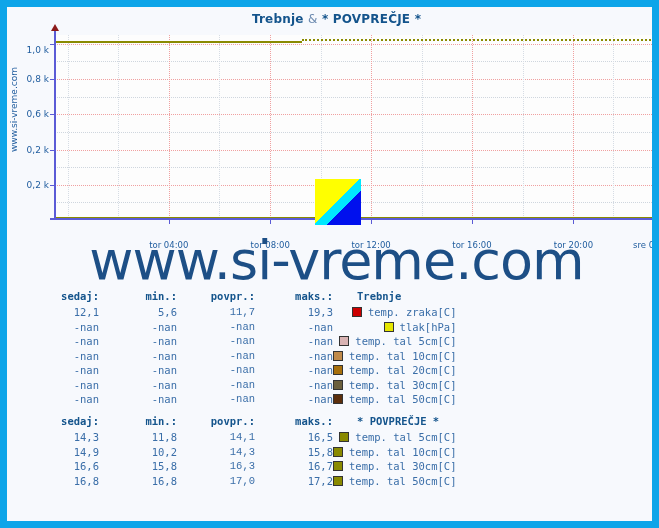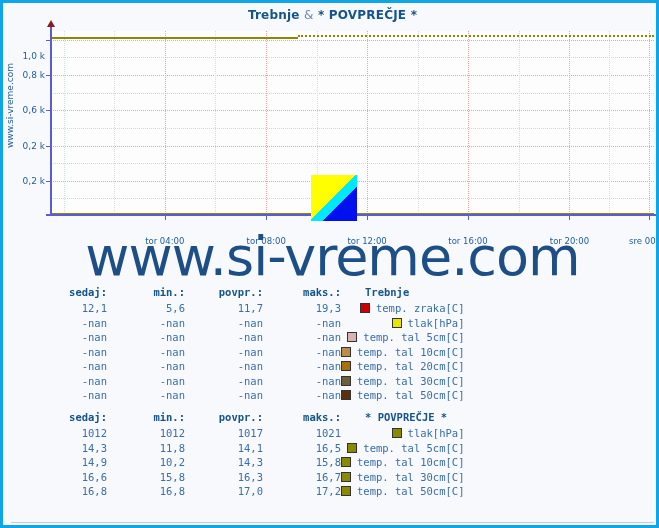--- a/index.html
+++ b/index.html
@@ -8,21 +8,21 @@
   }
   body {
     width: 659px; height: 528px;
     font-family: "DejaVu Sans Mono", "Liberation Mono", monospace;
     overflow: hidden;
   }
   .page {
     position: relative;
     width: 659px; height: 528px;
     background: #f7f9fd;
-    border: 3px solid #0ea5e9;
+    border: 7px solid #0ea5e9;
     box-sizing: border-box;
     overflow: hidden;
   }
 
   
   .chart-title {
     position: absolute;
     top: 5px; left: 0; width: 659px;
     text-align: center;
     font-family: "DejaVu Sans", "Liberation Sans", sans-serif;
@@ -158,21 +158,21 @@
     text-align: center;
     font-family: "DejaVu Sans", "Liberation Sans", sans-serif;
     font-size: 54px;
     font-weight: normal;
     color: #1d4f86;
     letter-spacing: -1px;
     white-space: nowrap;
   }
 
   
-  .table-block { position: absolute; left: 16px; width: 547px; }
+  .table-block { position: absolute; left: 4px; width: 547px; }
   #station-table { top: 281px; }
   #average-table { top: 406px; }
 
   table.data {
     border-collapse: collapse;
     margin-left: 16px;
     font-family: "DejaVu Sans Mono", "Liberation Mono", monospace;
     font-size: 10.5px;
     color: #3a6ea8;
   }
@@ -189,21 +189,21 @@
     padding-left: 24px;
   }
   table.data td {
     text-align: right;
     padding: 0;
     height: 14.5px;
     white-space: nowrap;
   }
   table.data td.col-sedaj { width: 72px; }
   table.data td.col-min   { width: 78px; }
-  table.data td.col-povpr { width: 78px; }
+  table.data td.col-povpr { width: 78px; font-family: Liberation Mono, monospace; }
   table.data td.col-maks  { width: 78px; }
   table.data th.col-sedaj { width: 72px; }
   table.data th.col-min   { width: 78px; }
   table.data th.col-povpr { width: 78px; }
   table.data th.col-maks  { width: 78px; }
 
   td.col-legend {
     text-align: left;
     padding-left: 10px;
   }
@@ -278,21 +278,21 @@
 
     <div id="ytick-layer">
         <div class="ytick-label" style="top: 149.762px; margin-left: 48px;">0,2 k</div>
         <div class="ytick-mark" style="top: 149.762px;"></div>
         <div class="ytick-label" style="top: 114.524px;">0,2 k</div>
         <div class="ytick-mark" style="top: 114.524px;"></div>
         <div class="ytick-label" style="top: 79.2857px;">0,6 k</div>
         <div class="ytick-mark" style="top: 79.2857px;"></div>
         <div class="ytick-label" style="top: 44.0476px;">0,8 k</div>
         <div class="ytick-mark" style="top: 44.0476px;"></div>
-        <div class="ytick-label" style="top: 25px;">1,0 k</div>
+        <div class="ytick-label" style="top: 15px;">1,0 k</div>
         <div class="ytick-mark" style="top: 8.80952px;"></div>
       </div>
     <div id="xtick-layer">
         <div class="xtick-label" style="left: 114.76px;">tor 04:00</div>
         <div class="xtick-mark" style="left: 114.76px;"></div>
         <div class="xtick-label" style="left: 216.232px;">tor 08:00</div>
         <div class="xtick-mark" style="left: 216.232px;"></div>
         <div class="xtick-label" style="left: 317.1px;">tor 12:00</div>
         <div class="xtick-mark" style="left: 317.1px;"></div>
         <div class="xtick-label" style="left: 417.968px;">tor 16:00</div>
@@ -379,27 +379,20 @@
           <tr>
             <th class="col-sedaj">sedaj:</th>
             <th class="col-min">min.:</th>
             <th class="col-povpr">povpr.:</th>
             <th class="col-maks">maks.:</th>
             <th class="hdr-name">* POVPREČJE *</th>
           </tr>
         </thead>
         <tbody>
           <tr>
-            <td class="col-sedaj">1012</td>
-            <td class="col-min">1012</td>
-            <td class="col-povpr">1017</td>
-            <td class="col-maks">1021</td>
-            <td class="col-legend"><span class="swatch" style="background: rgb(138, 138, 0);"></span><span class="legend-text">tlak[hPa]</span></td>
-          </tr>
-          <tr>
             <td class="col-sedaj">14,3</td>
             <td class="col-min">11,8</td>
             <td class="col-povpr">14,1</td>
             <td class="col-maks">16,5</td>
             <td class="col-legend"><span class="swatch" style="background: rgb(138, 138, 0);"></span><span class="legend-text">temp. tal  5cm[C]</span></td>
           </tr>
           <tr>
             <td class="col-sedaj">14,9</td>
             <td class="col-min">10,2</td>
             <td class="col-povpr">14,3</td>

